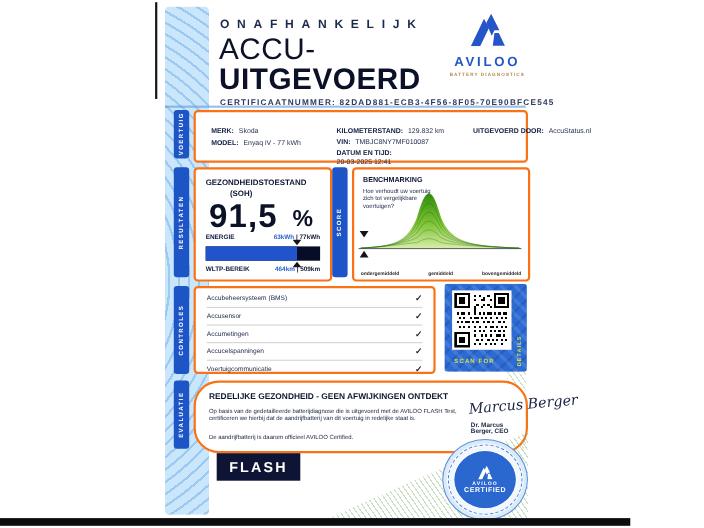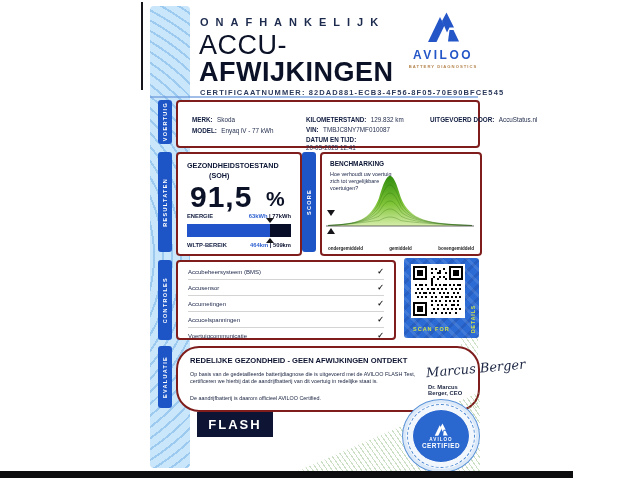--- a/index.html
+++ b/index.html
@@ -24,21 +24,21 @@
   .logo{left:406px;top:12px;width:74px;text-align:center;}
   .logo-name{font-size:12px;font-weight:700;color:#2456c8;letter-spacing:2.5px;margin-top:2px;}
   .logo-tag{font-size:4.2px;font-weight:700;color:#b5854f;letter-spacing:1px;margin-top:2px;}
 
   
   .tab{width:14px;background:#1d55c7;border-radius:3px;color:#fff;display:flex;
        align-items:center;justify-content:center;}
   .tab span{writing-mode:vertical-rl;transform:rotate(180deg);font-size:5.5px;font-weight:700;
        letter-spacing:1.3px;}
 
-  .box{background:#fff;border:2px solid #7f1d1d;border-radius:4px;}
+  .box{background:#fff;border:2px solid #f97316;border-radius:4px;}
 
   
   .veh-label{font-weight:700;font-size:6.3px;color:#101c3f;}
   .veh-val{font-weight:400;font-size:6.3px;color:#25304f;}
   .veh-line{white-space:nowrap;}
 
   
   .soh-title{left:9px;top:7px;font-size:7.2px;font-weight:800;color:#0d1736;}
   .soh-sub{left:9px;top:17px;font-size:7.2px;font-weight:800;color:#0d1736;padding-left:22px;}
   .soh-val{left:12px;top:26px;font-size:30px;font-weight:800;color:#0b1126;letter-spacing:1px;}
@@ -108,21 +108,21 @@
 <body>
 
 <div id="stage">
 
   <div class="abs edge-line"></div>
   <div class="abs wave-band"></div>
   <div class="abs top-rule"></div>
 
   <div class="abs kicker">ONAFHANKELIJK</div>
   <div class="abs title1">ACCU-</div>
-  <div class="abs title2">AFWIJKINGEN</div>
+  <div class="abs title2">UITGEVOERD</div>
   <div class="abs certnum">
     <span>CERTIFICAATNUMMER:</span>
     <span>82DAD881-ECB3-4F56-8F05-70E90BFCE545</span>
   </div>
 
   <div class="abs logo">
     <svg width="38" height="30" viewBox="0 0 38 30">
       <polygon points="4,30 16,5 20.5,13.5 12.5,30" fill="#2456c8"></polygon>
       <polygon points="18,9 22.5,0.5 30,15.5 25.5,15.5 23,20.5" fill="#2456c8"></polygon>
       <polygon points="25.5,18 29.5,18 35,29.5 24,29.5" fill="#2456c8"></polygon>

